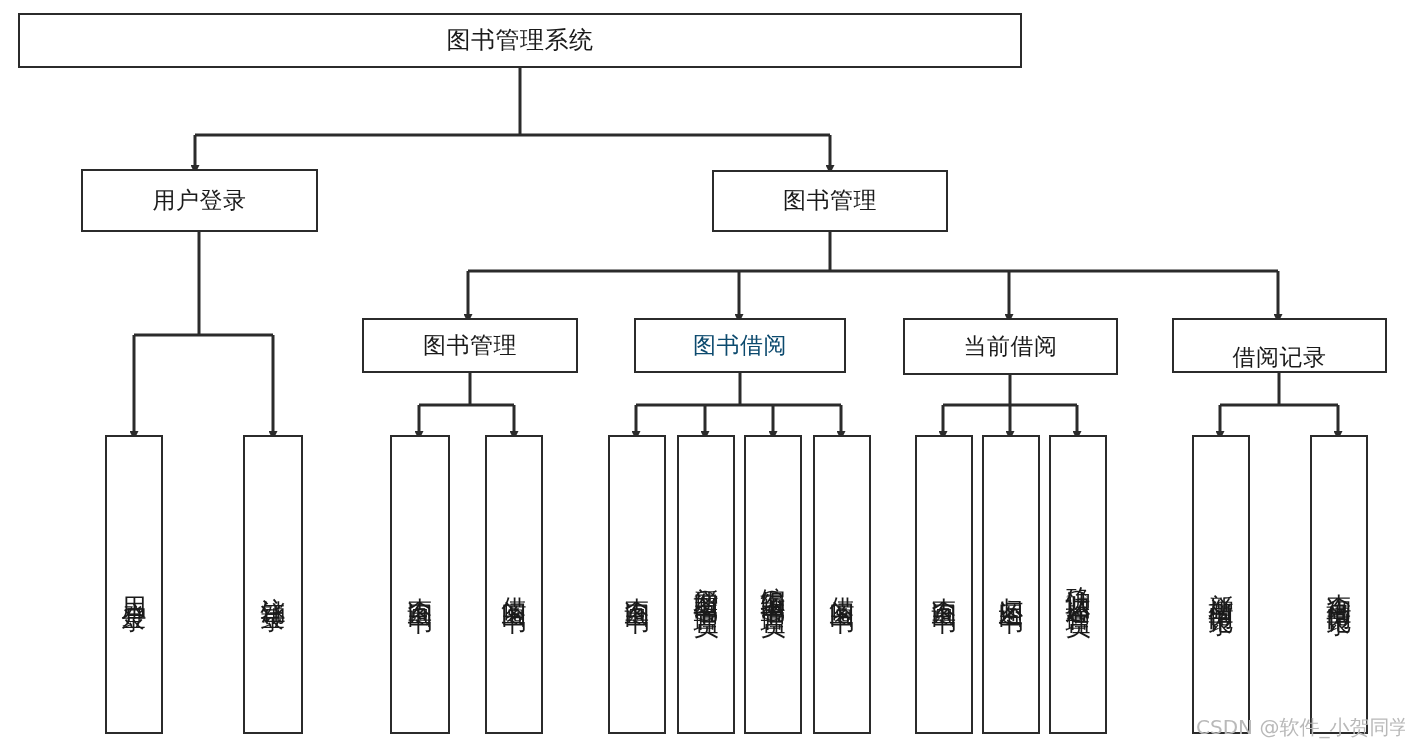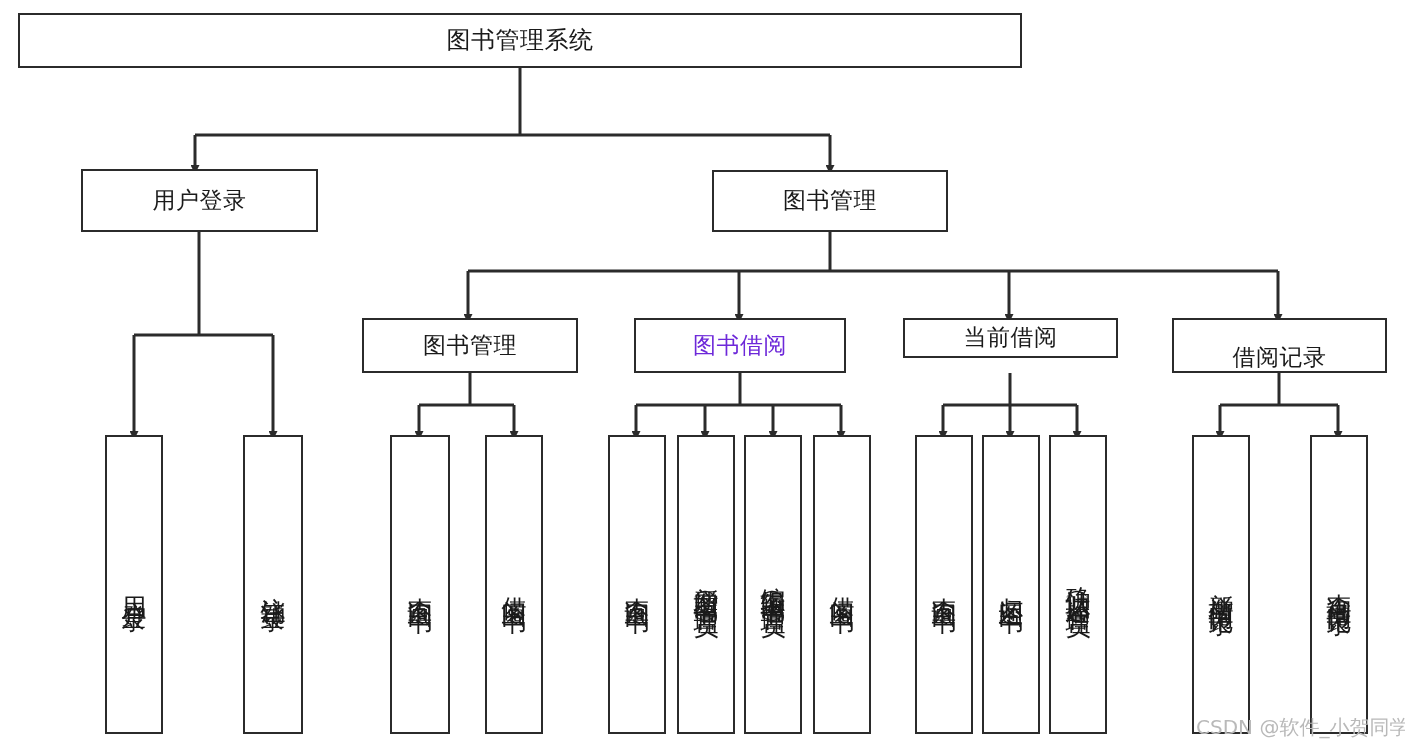--- a/index.html
+++ b/index.html
@@ -124,23 +124,23 @@
       <div class="node-box node-h" style="left: 81px; top: 169px; width: 237px; height: 63px; border-color: rgb(43, 43, 43); background: rgb(255, 255, 255);">
         <div class="node-label" style="color: rgb(26, 26, 26);">用户登录</div>
       </div>
       <div class="node-box node-h" style="left: 712px; top: 170px; width: 236px; height: 62px; border-color: rgb(43, 43, 43); background: rgb(255, 255, 255);">
         <div class="node-label" style="color: rgb(26, 26, 26);">图书管理</div>
       </div>
       <div class="node-box node-h" style="left: 362px; top: 318px; width: 216px; height: 55px; border-color: rgb(43, 43, 43); background: rgb(255, 255, 255);">
         <div class="node-label" style="color: rgb(26, 26, 26);">图书管理</div>
       </div>
       <div class="node-box node-h" style="left: 634px; top: 318px; width: 212px; height: 55px; border-color: rgb(43, 43, 43); background: rgb(255, 255, 255);">
-        <div class="node-label" style="color: #6d28d9; text-align: center;">图书借阅</div>
+        <div class="node-label" style="color: #0c4a6e; text-align: center;">图书借阅</div>
       </div>
-      <div class="node-box node-h" style="left: 903px; top: 318px; width: 215px; height: 40px; border-color: rgb(43, 43, 43); background: rgb(255, 255, 255);">
+      <div class="node-box node-h" style="left: 903px; top: 318px; width: 215px; height: 57px; border-color: rgb(43, 43, 43); background: rgb(255, 255, 255);">
         <div class="node-label" style="color: rgb(26, 26, 26);">当前借阅</div>
       </div>
       <div class="node-box node-h" style="left: 1172px; top: 318px; width: 215px; height: 55px; border-color: rgb(43, 43, 43); background: rgb(255, 255, 255); align-items: flex-end;">
         <div class="node-label" style="color: rgb(26, 26, 26);">借阅记录</div>
       </div>
       <div class="node-box node-v" style="left: 105px; top: 435px; width: 58px; height: 299px; border-color: rgb(43, 43, 43); background: rgb(255, 255, 255);">
         <div class="node-label" style="color: rgb(26, 26, 26);">用户登录</div>
       </div>
       <div class="node-box node-v" style="left: 243px; top: 435px; width: 60px; height: 299px; border-color: rgb(43, 43, 43); background: rgb(255, 255, 255);">
         <div class="node-label" style="color: rgb(26, 26, 26);">注销登录</div>

